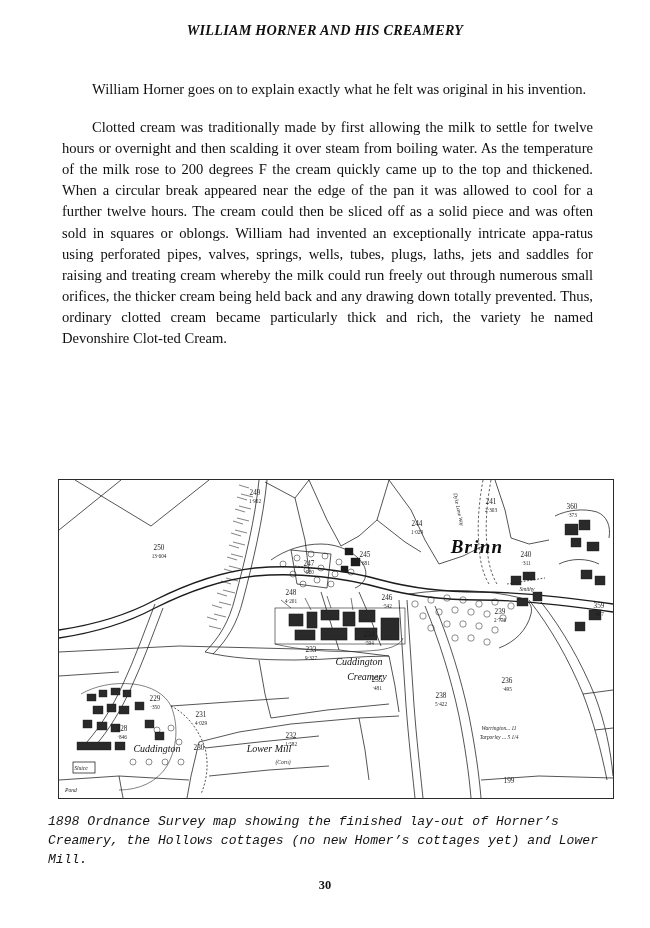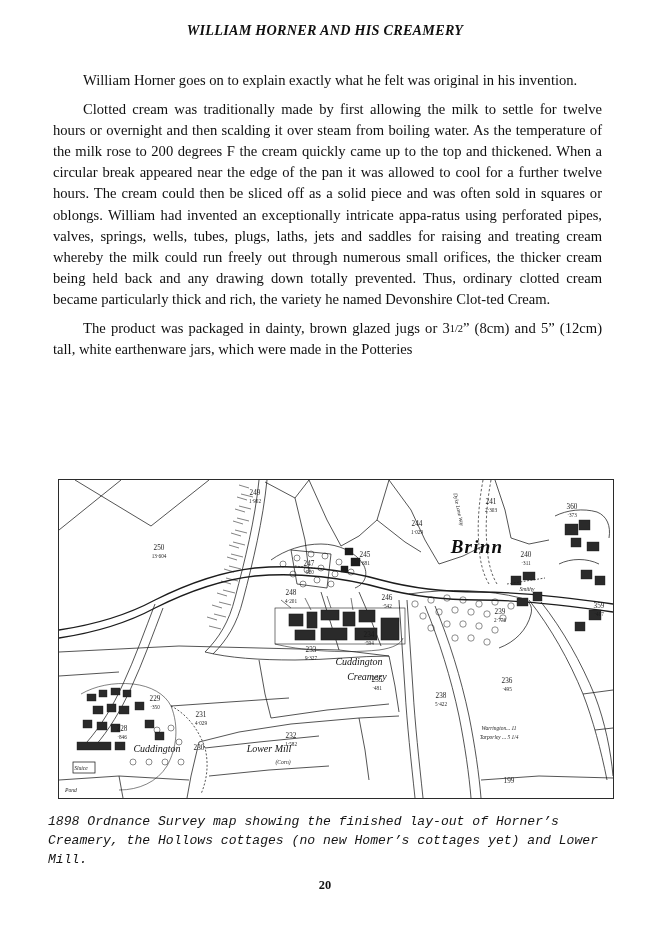--- a/index.html
+++ b/index.html
@@ -45,21 +45,21 @@
     left: 45px;
     top: 62px;
     width: 565px;
     font-size: 14.6px;
     line-height: 21.1px;
     text-align: justify;
     text-justify: inter-word;
     color: #0f0f0f;
   }
   .para {
-    margin: 8px;
+    margin: 17px;
     text-indent: 30px;
     text-align: justify;
     hyphens: manual;
   }
 
   .frac {
     font-size: 0.72em;
     vertical-align: 0.08em;
     letter-spacing: -0.1px;
   }
@@ -113,21 +113,20 @@
 </head>
 <body>
 
 <div class="page">
 
   <div class="running-head">WILLIAM HORNER AND HIS CREAMERY</div>
 
   <div class="text-column">
     <p class="para">William Horner goes on to explain exactly what he felt was original in his invention.</p>
     <p class="para">Clotted cream was traditionally made by first allowing the milk to settle for twelve hours or overnight and then scalding it over steam from boiling water. As the temperature of the milk rose to 200 degrees F the cream quickly came up to the top and thickened. When a circular break appeared near the edge of the pan it was allowed to cool for a further twelve hours. The cream could then be sliced off as a solid piece and was often sold in squares or oblongs. William had invented an exceptionally intricate appa-ratus using perforated pipes, valves, springs, wells, tubes, plugs, laths, jets and saddles for raising and treating cream whereby the milk could run freely out through numerous small orifices, the thicker cream being held back and any drawing down totally prevented. Thus, ordinary clotted cream became particularly thick and rich, the variety he named Devonshire Clot-ted Cream.</p>
-    <p class="para"><span>The product was packaged in dainty, brown glazed jugs or 3</span><span class="frac">1/2</span><span>” (8cm) and 5” (12cm) tall, white earthenware jars, which were made in the Potteries</span></p>
   </div>
 
   <div class="figure">
     <svg class="map-svg" viewBox="0 0 554 318" preserveAspectRatio="none">
       <rect x="0" y="0" width="554" height="318" fill="#ffffff"></rect>
 
       <g stroke="#1c1c1c" fill="none" stroke-width="0.75">
 
         <path d="M0 50 L62 0"></path>
         <path d="M16 0 L92 46 L150 0"></path>
@@ -414,15 +413,15 @@
       <g>
           <text x="440" y="250" class="mp-road" text-anchor="middle">Warrington... 11</text>
           <text x="440" y="259" class="mp-road" text-anchor="middle">Tarporley ... 5 1/4</text>
           <text x="398" y="30" class="mp-road" text-anchor="middle" transform="rotate(78 398 30)">Dyke Lane Way</text>
         </g>
     </svg>
   </div>
 
   <div class="caption">1898 Ordnance Survey map showing the finished lay-out of Horner’s Creamery, the Hollows  cottages (no new Homer’s cottages yet) and Lower Mill.</div>
 
-  <div class="folio">20</div>
+  <div class="folio">30</div>
 
 </div>
 
 </body></html>

